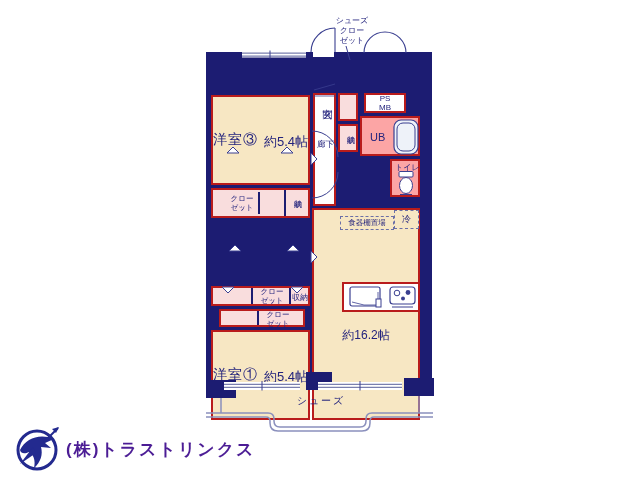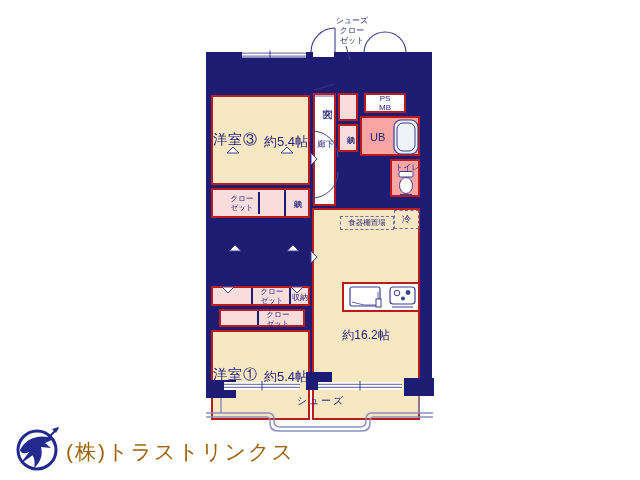--- a/index.html
+++ b/index.html
@@ -16,22 +16,22 @@
   .rname{font-size:14px;letter-spacing:1px;white-space:nowrap;}
   .rsize{font-size:13px;margin-top:3px;white-space:nowrap;}
   .lbl{position:absolute;white-space:nowrap;color:#23237d;}
   .vtext{writing-mode:vertical-rl;text-orientation:upright;letter-spacing:1px;}
   .tiny{font-size:7.5px;line-height:8.5px;text-align:center;}
   .small{font-size:8.5px;}
   .dashedbox{position:absolute;box-sizing:border-box;border:1px dashed #6b6fa6;
              display:flex;align-items:center;justify-content:center;}
   .divider{position:absolute;background:#1c1c72;}
   svg{display:block;}
-  .footer-text{position:absolute;left:66px;top:438px;font-size:21px;letter-spacing:2px;
-               color:#a16207;font-weight:normal;}
+  .footer-text{position:absolute;left:66px;top:438px;font-size:17px;letter-spacing:2px;
+               color:#4c1d95;font-weight:bold;}
 </style>
 </head>
 <body>
 
 <div class="canvas">
 
   <div class="wall" style="left:206px;top:52px;width:226px;height:338px;"></div>
 
   <div class="room cream cc" style="left:211px;top:57px;width:99px;height:90px;">
     <span class="rname">洋室③</span>

